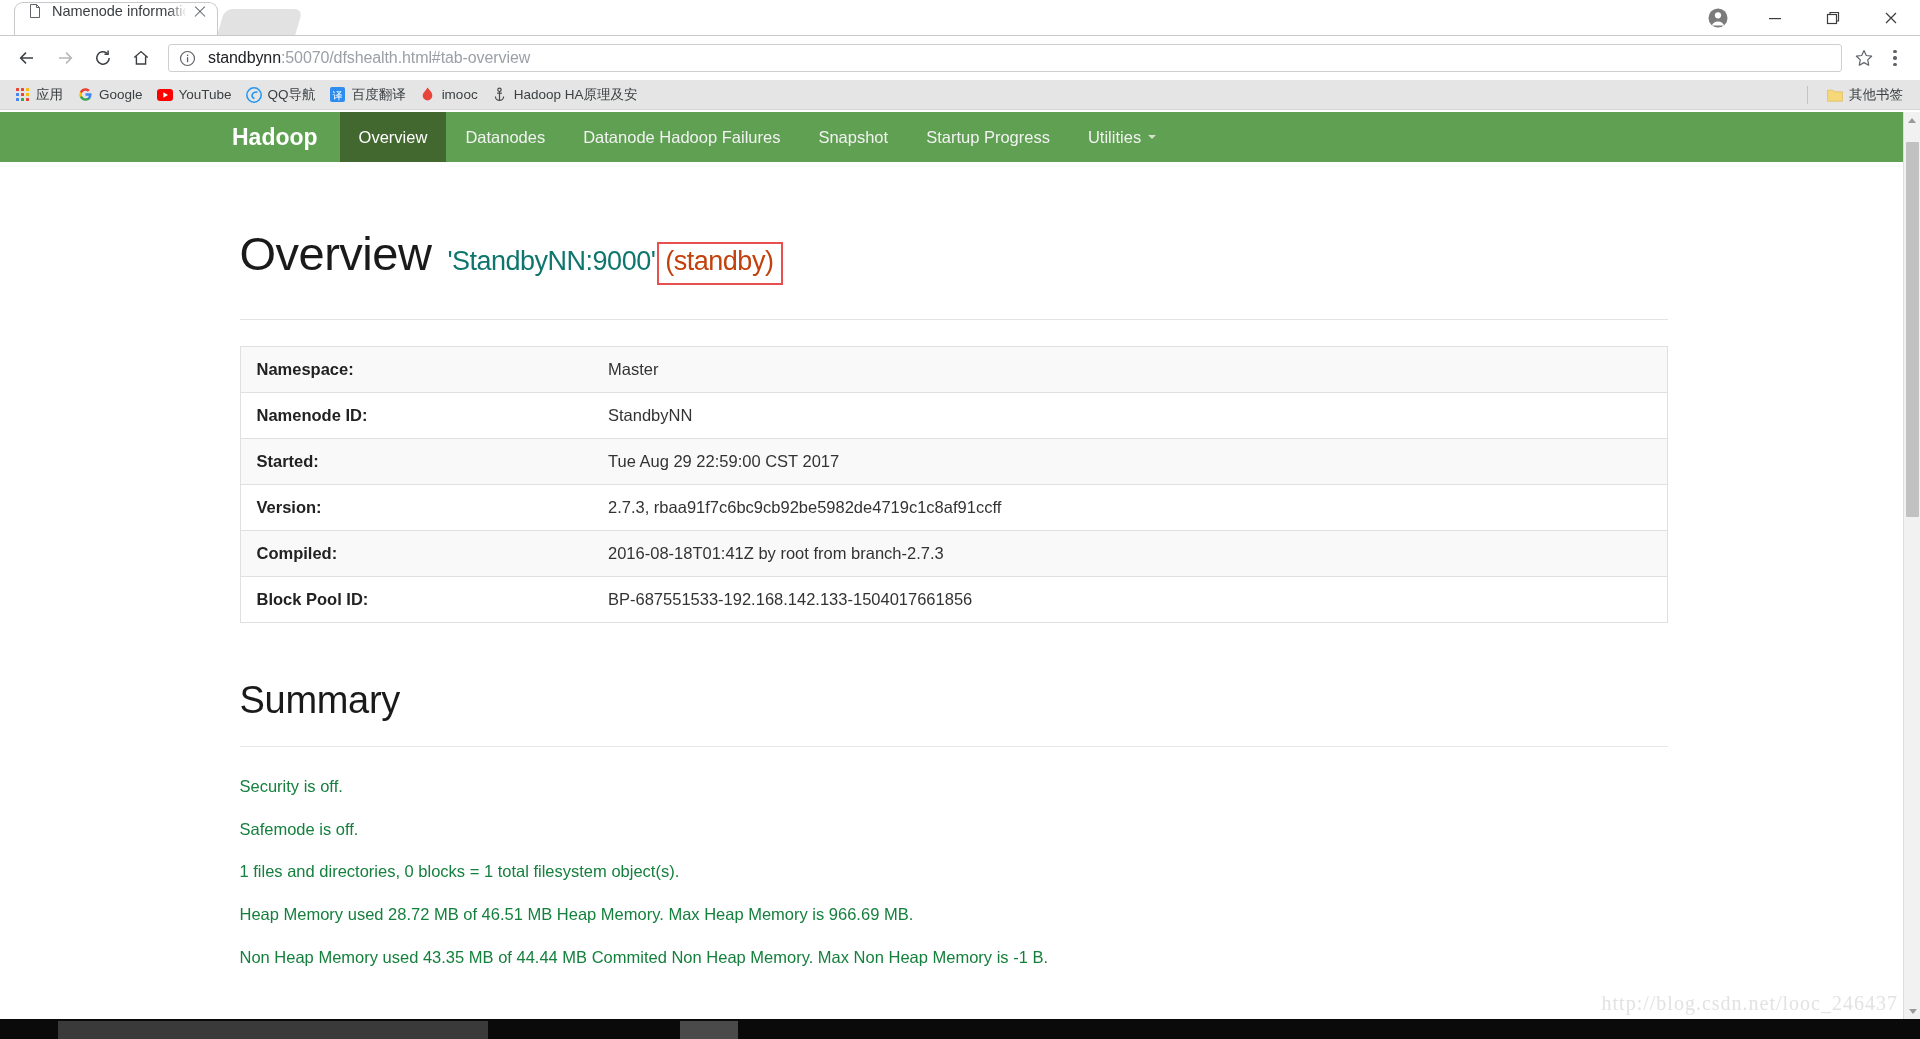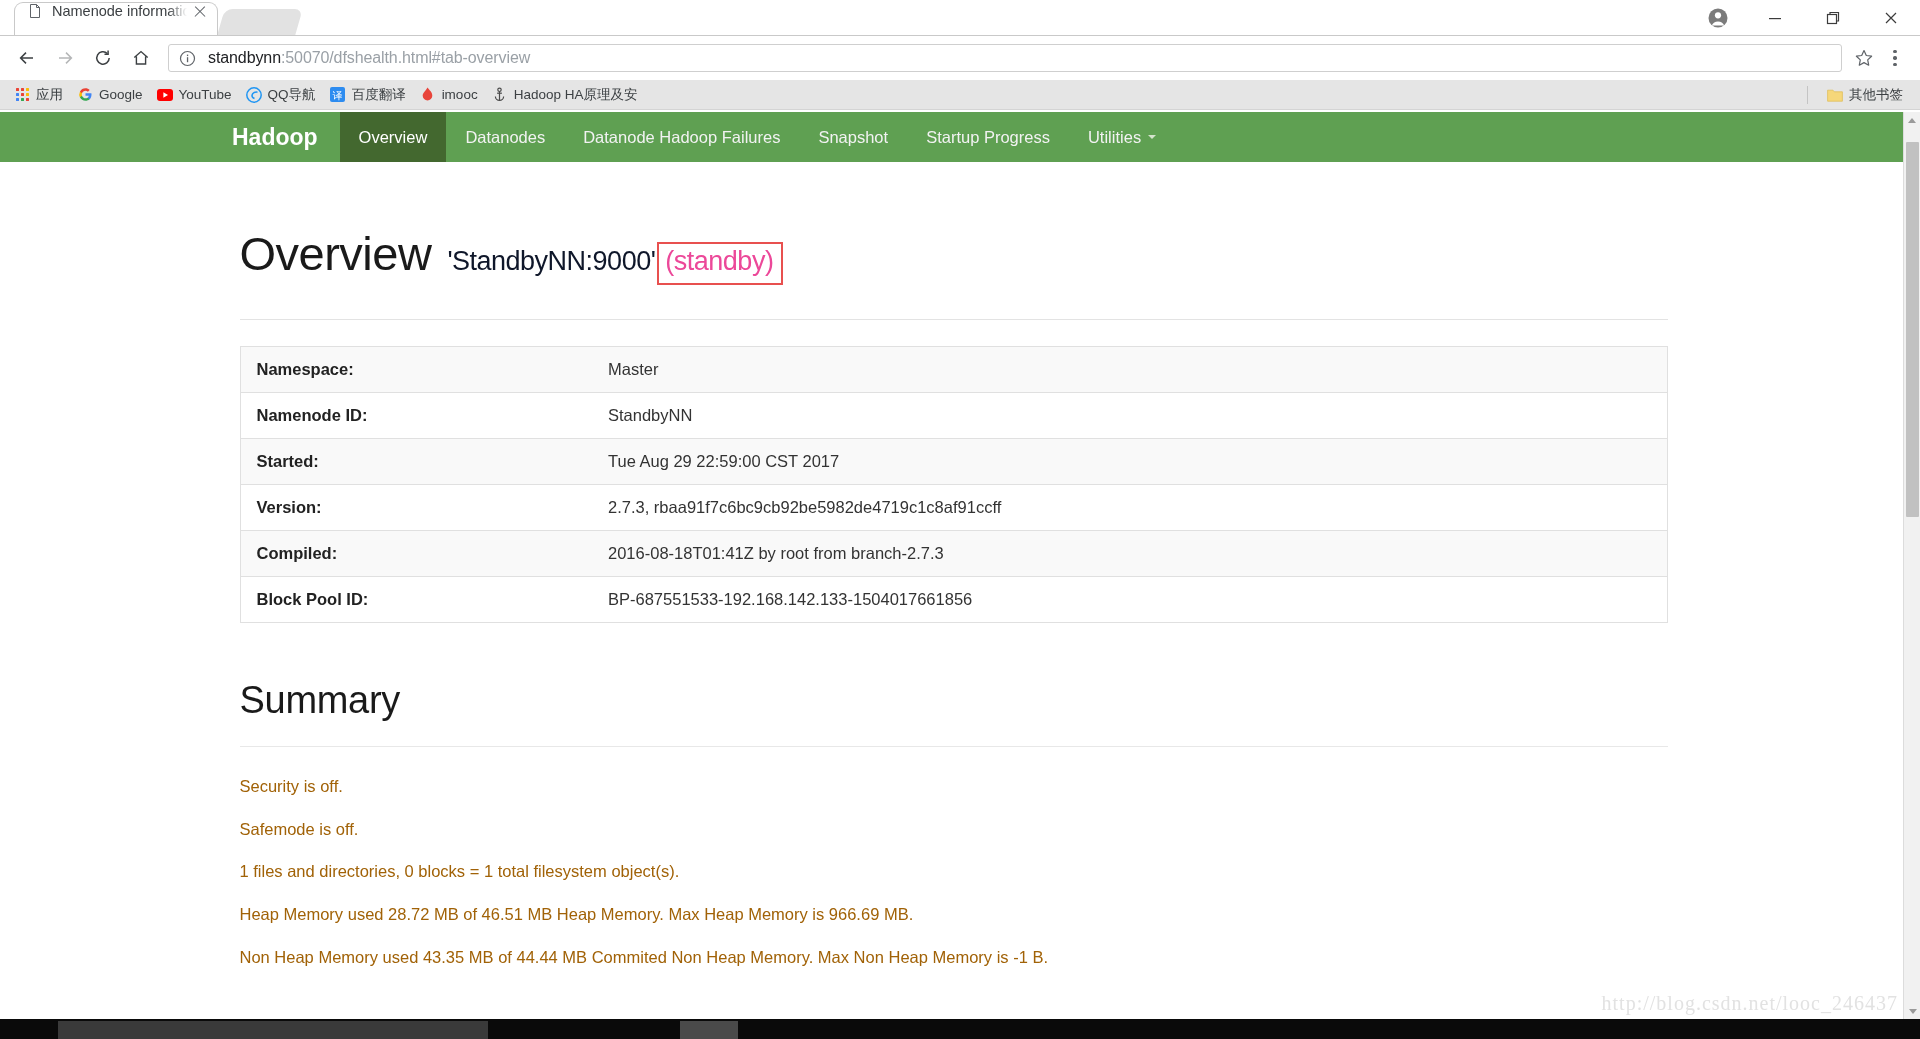--- a/index.html
+++ b/index.html
@@ -137,24 +137,24 @@
   }
 
   .container { width: 1430px; margin: 0 auto; padding-left: 2px; }
 
   h1.page-title {
     font-size: 47px; font-weight: 400; color: #1a1a1a;
     margin: 64px 0 0 0; letter-spacing: -0.5px;
     display: flex; align-items: baseline;
   }
   h1.page-title .sub {
-    font-size: 27px; color: #0f172a; margin-left: 16px; font-weight: 400;
+    font-size: 27px; color: #0f766e; margin-left: 16px; font-weight: 400;
   }
   .standby-box {
-    font-size: 27px; color: #ec4899; font-weight: 400;
+    font-size: 27px; color: #c2410c; font-weight: 400;
     border: 2px solid #e8504f; padding: 4px 8px 8px 6px;
     margin-left: 2px; line-height: 1;
   }
   .rule { border-top: 1px solid #e3e3e3; margin-top: 34px; }
 
   table.info {
     width: 100%; border-collapse: collapse; margin-top: 26px;
     border: 1px solid #e0e0e0;
   }
   table.info td {
@@ -164,21 +164,21 @@
   table.info tr:first-child td { border-top: none; }
   table.info tr:nth-child(odd) { background: #f9f9f9; }
   table.info td.k { width: 352px; font-weight: 700; color: #222222; }
 
   h2.section {
     font-size: 38px; font-weight: 400; color: #1a1a1a;
     margin: 56px 0 0 0; letter-spacing: -0.3px;
   }
   .rule2 { border-top: 1px solid #e8e8e8; margin-top: 24px; }
   p.sum {
-    font-size: 16.5px; color: #a16207; margin-top: 22px; line-height: 1.25;
+    font-size: 16.5px; color: #15803d; margin-top: 22px; line-height: 1.25;
   }
   p.sum:first-of-type { margin-top: 29px; }
 
   
   .scrollbar {
     position: absolute; right: 0; top: 112px;
     width: 17px; height: 908px; background: #f1f1f1;
     border-left: 1px solid #dcdcdc;
   }
   .sb-up {

